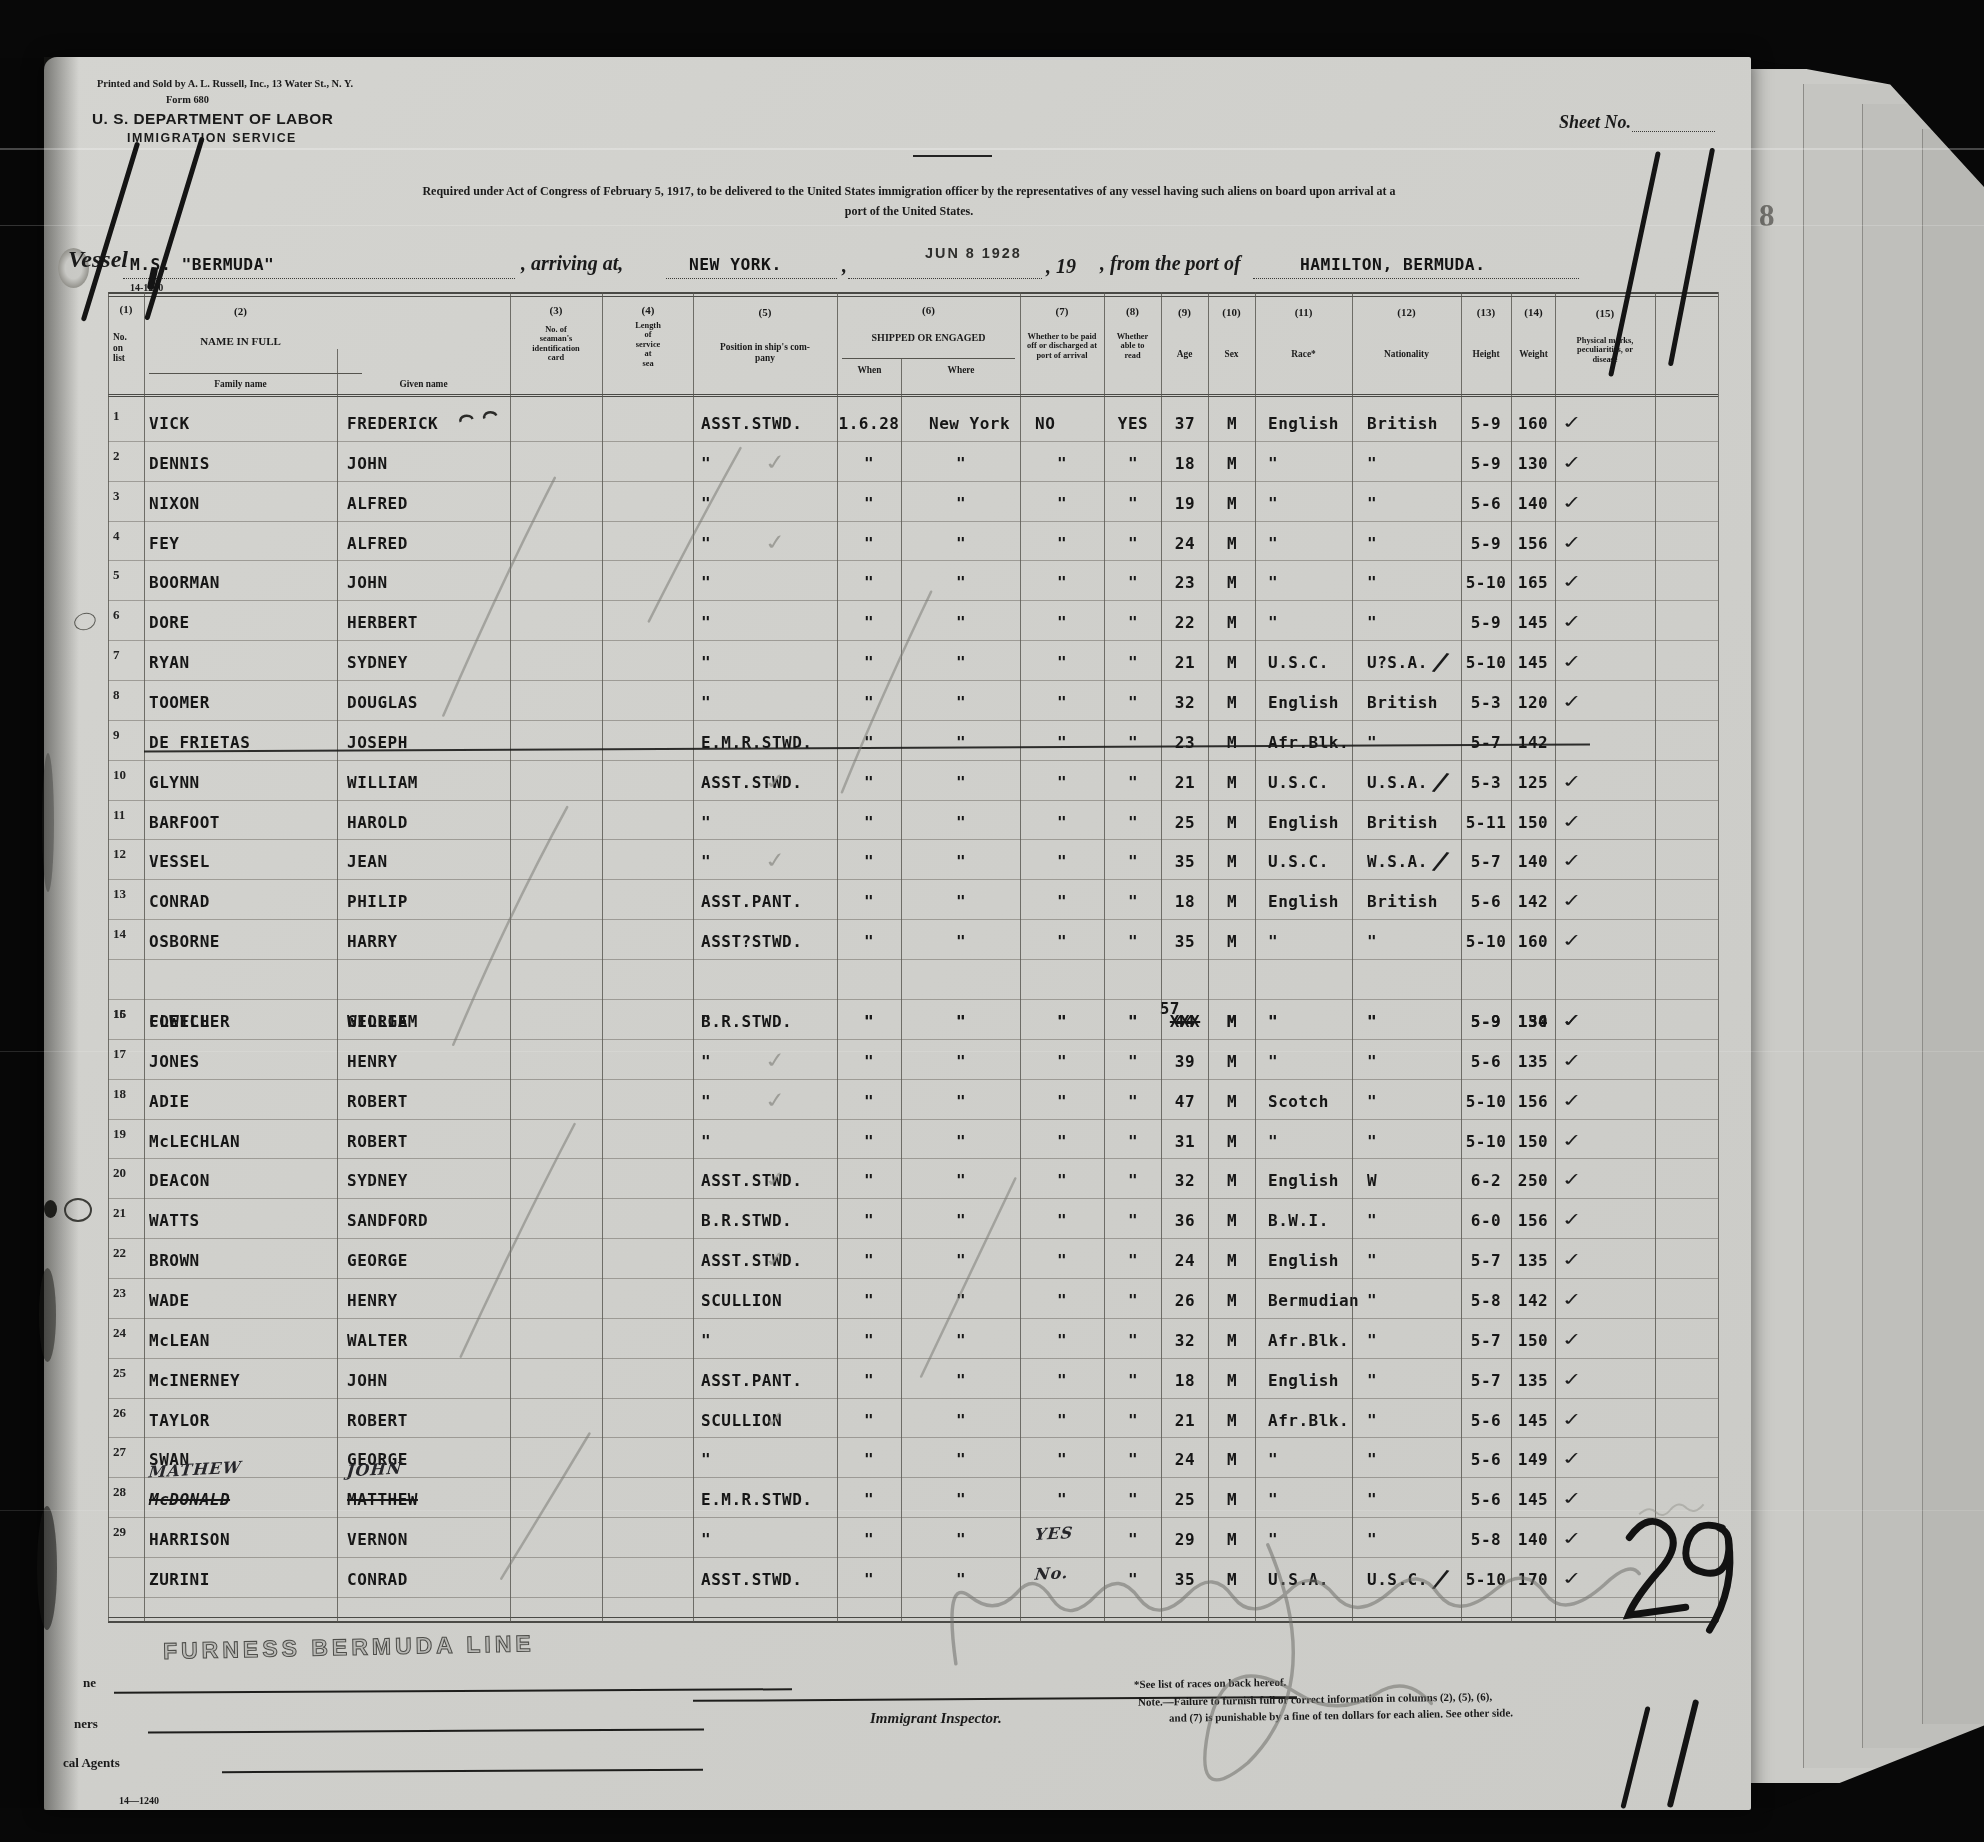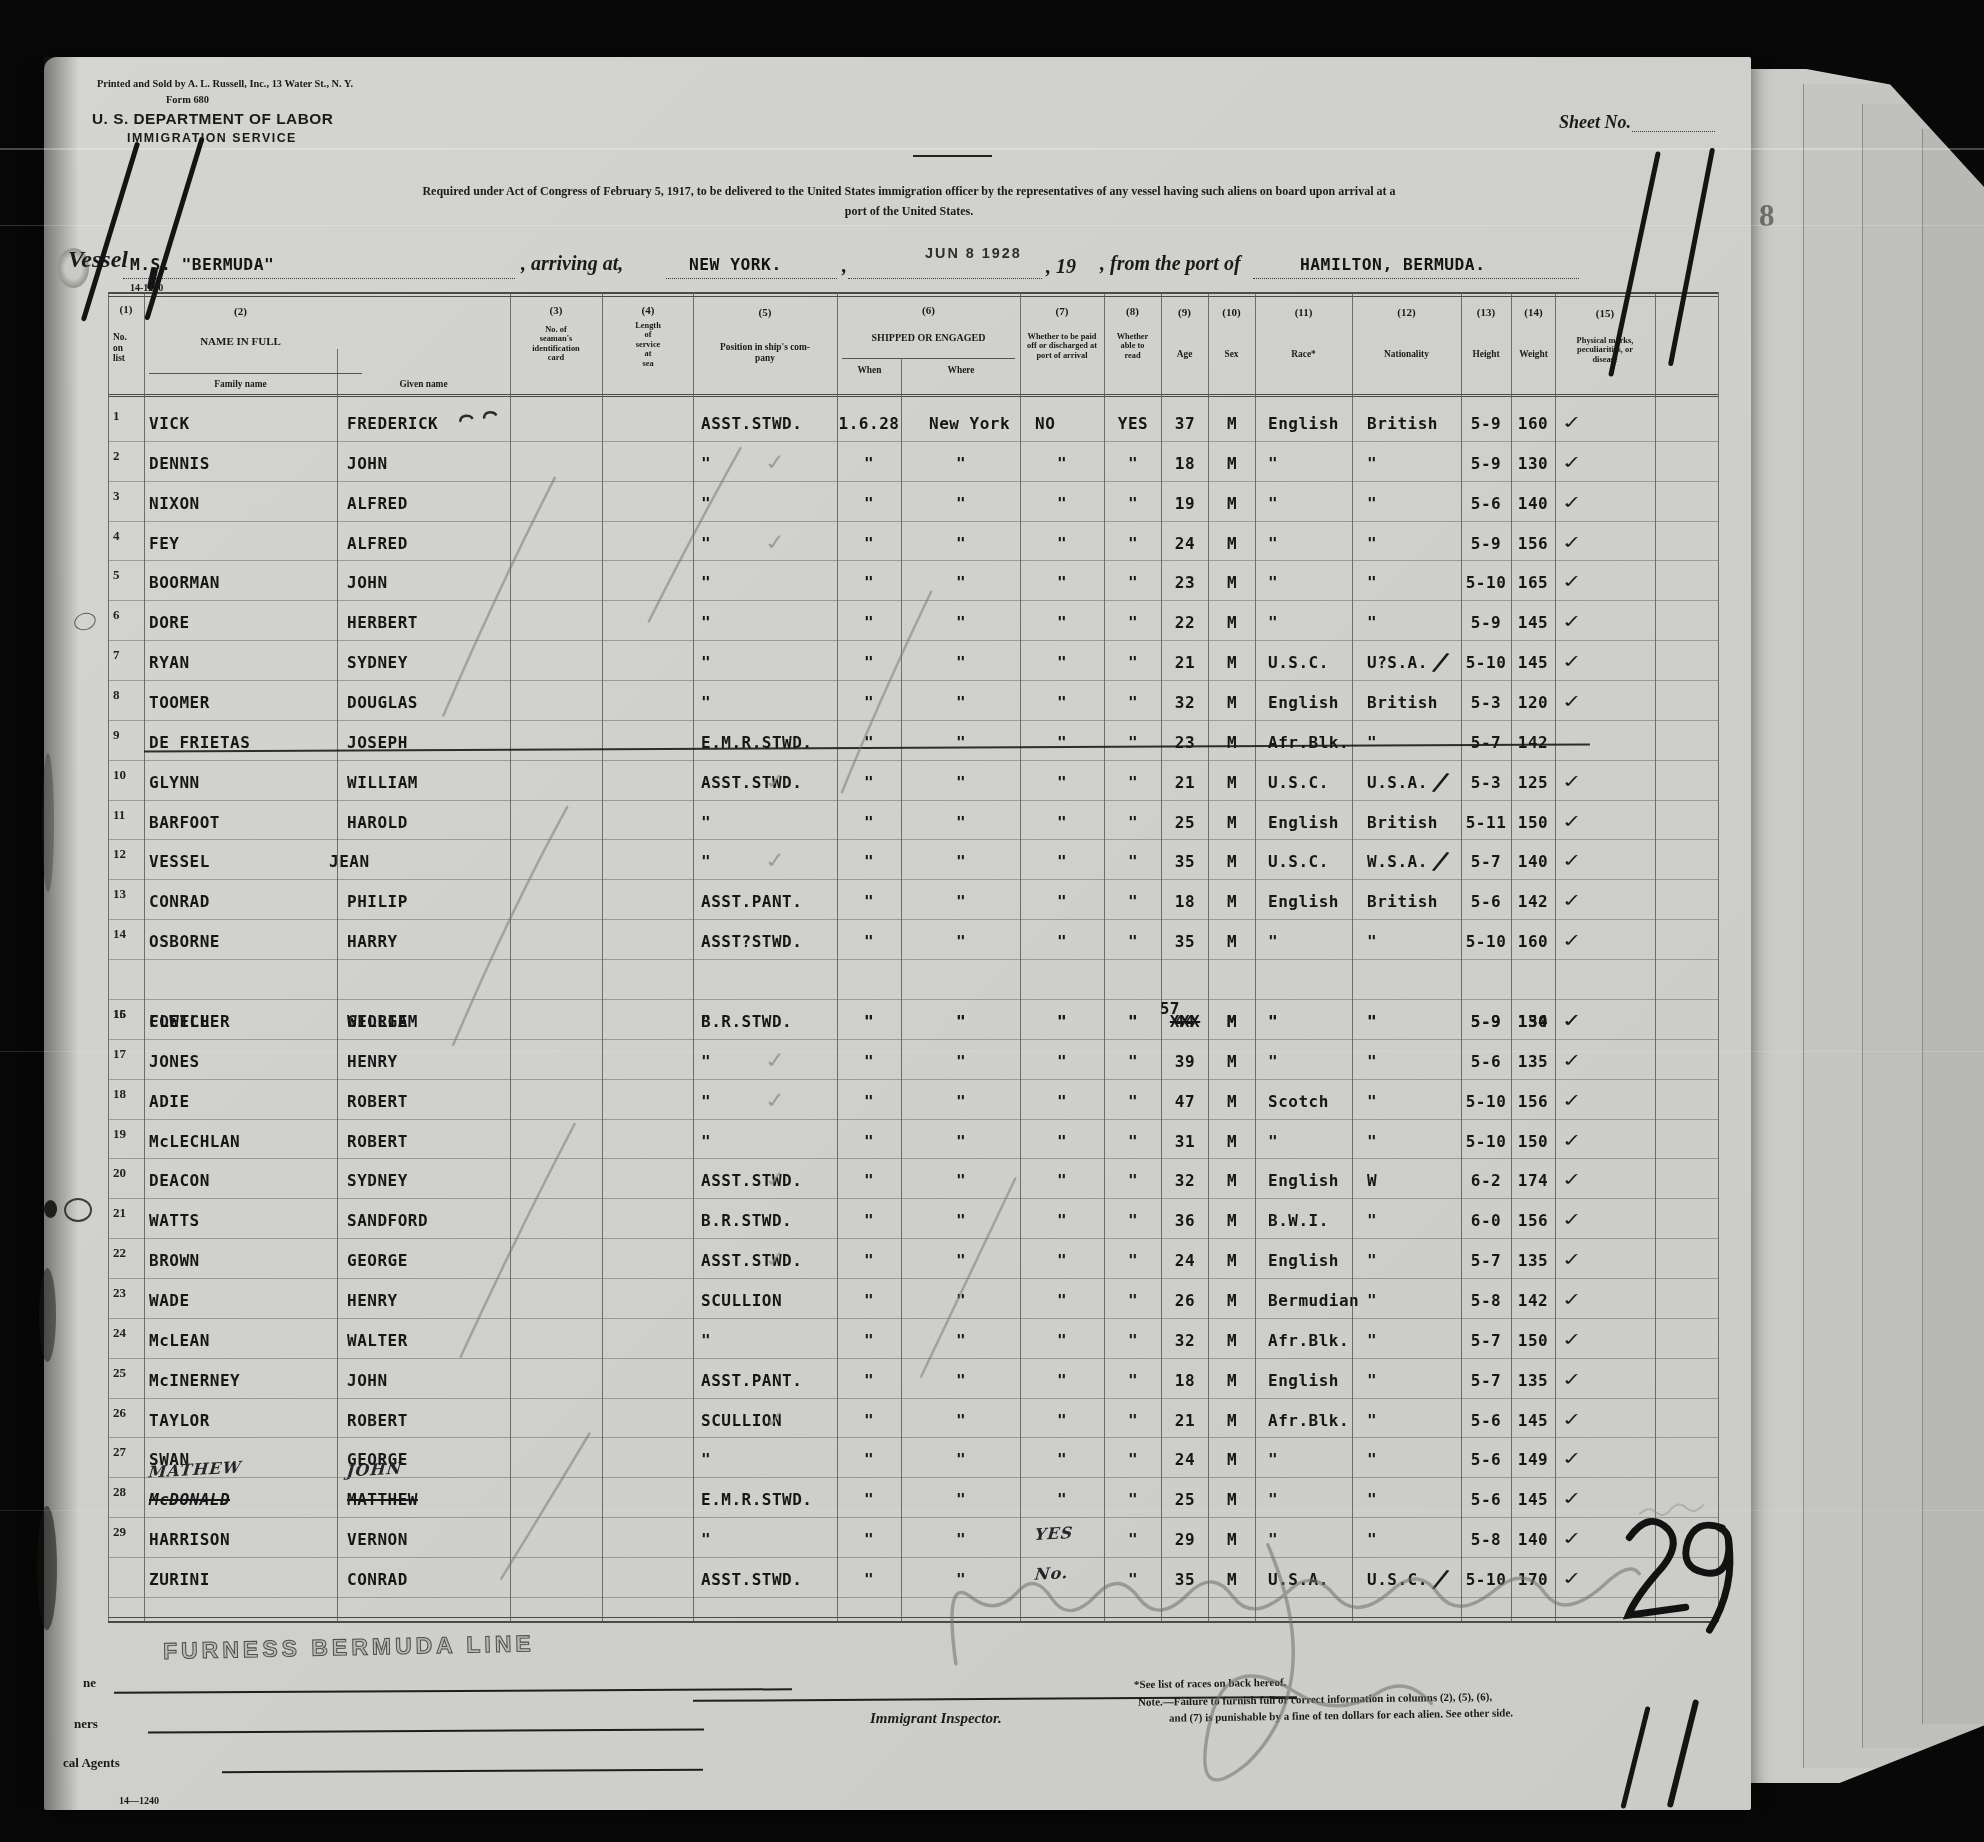--- a/index.html
+++ b/index.html
@@ -407,21 +407,21 @@
           <span class="cell c" style="left: 1124px;">M</span>
           <span class="cell" style="left: 1160px;">English</span>
           <span class="cell" style="left: 1259px;">British</span>
           <span class="cell c" style="left: 1378px;">5-11</span>
           <span class="cell c" style="left: 1425px;">150</span>
           <span class="cell check" style="left: 1464px; top: 9px;">✓</span>
         </div>
         <div class="row" style="top: 547px;">
           <span class="rowno" style="left: 5px;">12</span>
           <span class="cell" style="left: 41px;">VESSEL</span>
-          <span class="cell" style="left: 221px;">JEAN</span>
+          <span class="cell" style="left: 239px;">JEAN</span>
           <span class="cell" style="left: 593px;">"</span>
           <span class="cell c" style="left: 761px;">"</span>
           <span class="cell c" style="left: 853px;">"</span>
           <span class="cell c" style="left: 954px;">"</span>
           <span class="cell c" style="left: 1025px;">"</span>
           <span class="cell c" style="left: 1077px;">35</span>
           <span class="cell c" style="left: 1124px;">M</span>
           <span class="cell" style="left: 1160px;">U.S.C.</span>
           <span class="cell" style="left: 1259px;">W.S.A.<span class="natslash" style="left: 66px;">∕</span></span>
           <span class="cell c" style="left: 1378px;">5-7</span>
@@ -557,21 +557,21 @@
           <span class="cell" style="left: 593px;">ASST.STWD.</span>
           <span class="cell c" style="left: 761px;">"</span>
           <span class="cell c" style="left: 853px;">"</span>
           <span class="cell c" style="left: 954px;">"</span>
           <span class="cell c" style="left: 1025px;">"</span>
           <span class="cell c" style="left: 1077px;">32</span>
           <span class="cell c" style="left: 1124px;">M</span>
           <span class="cell" style="left: 1160px;">English</span>
           <span class="cell" style="left: 1259px;">W</span>
           <span class="cell c" style="left: 1378px;">6-2</span>
-          <span class="cell c" style="left: 1425px;">174</span>
+          <span class="cell c" style="left: 1425px;">250</span>
           <span class="cell check" style="left: 1464px; top: 9px;">✓</span>
           <span class="pcheck" style="left: 659px;">✓</span>
         </div>
         <div class="row" style="top: 906px;">
           <span class="rowno" style="left: 5px;">21</span>
           <span class="cell" style="left: 41px;">WATTS</span>
           <span class="cell" style="left: 239px;">SANDFORD</span>
           <span class="cell" style="left: 593px;">B.R.STWD.</span>
           <span class="cell c" style="left: 761px;">"</span>
           <span class="cell c" style="left: 853px;">"</span>

